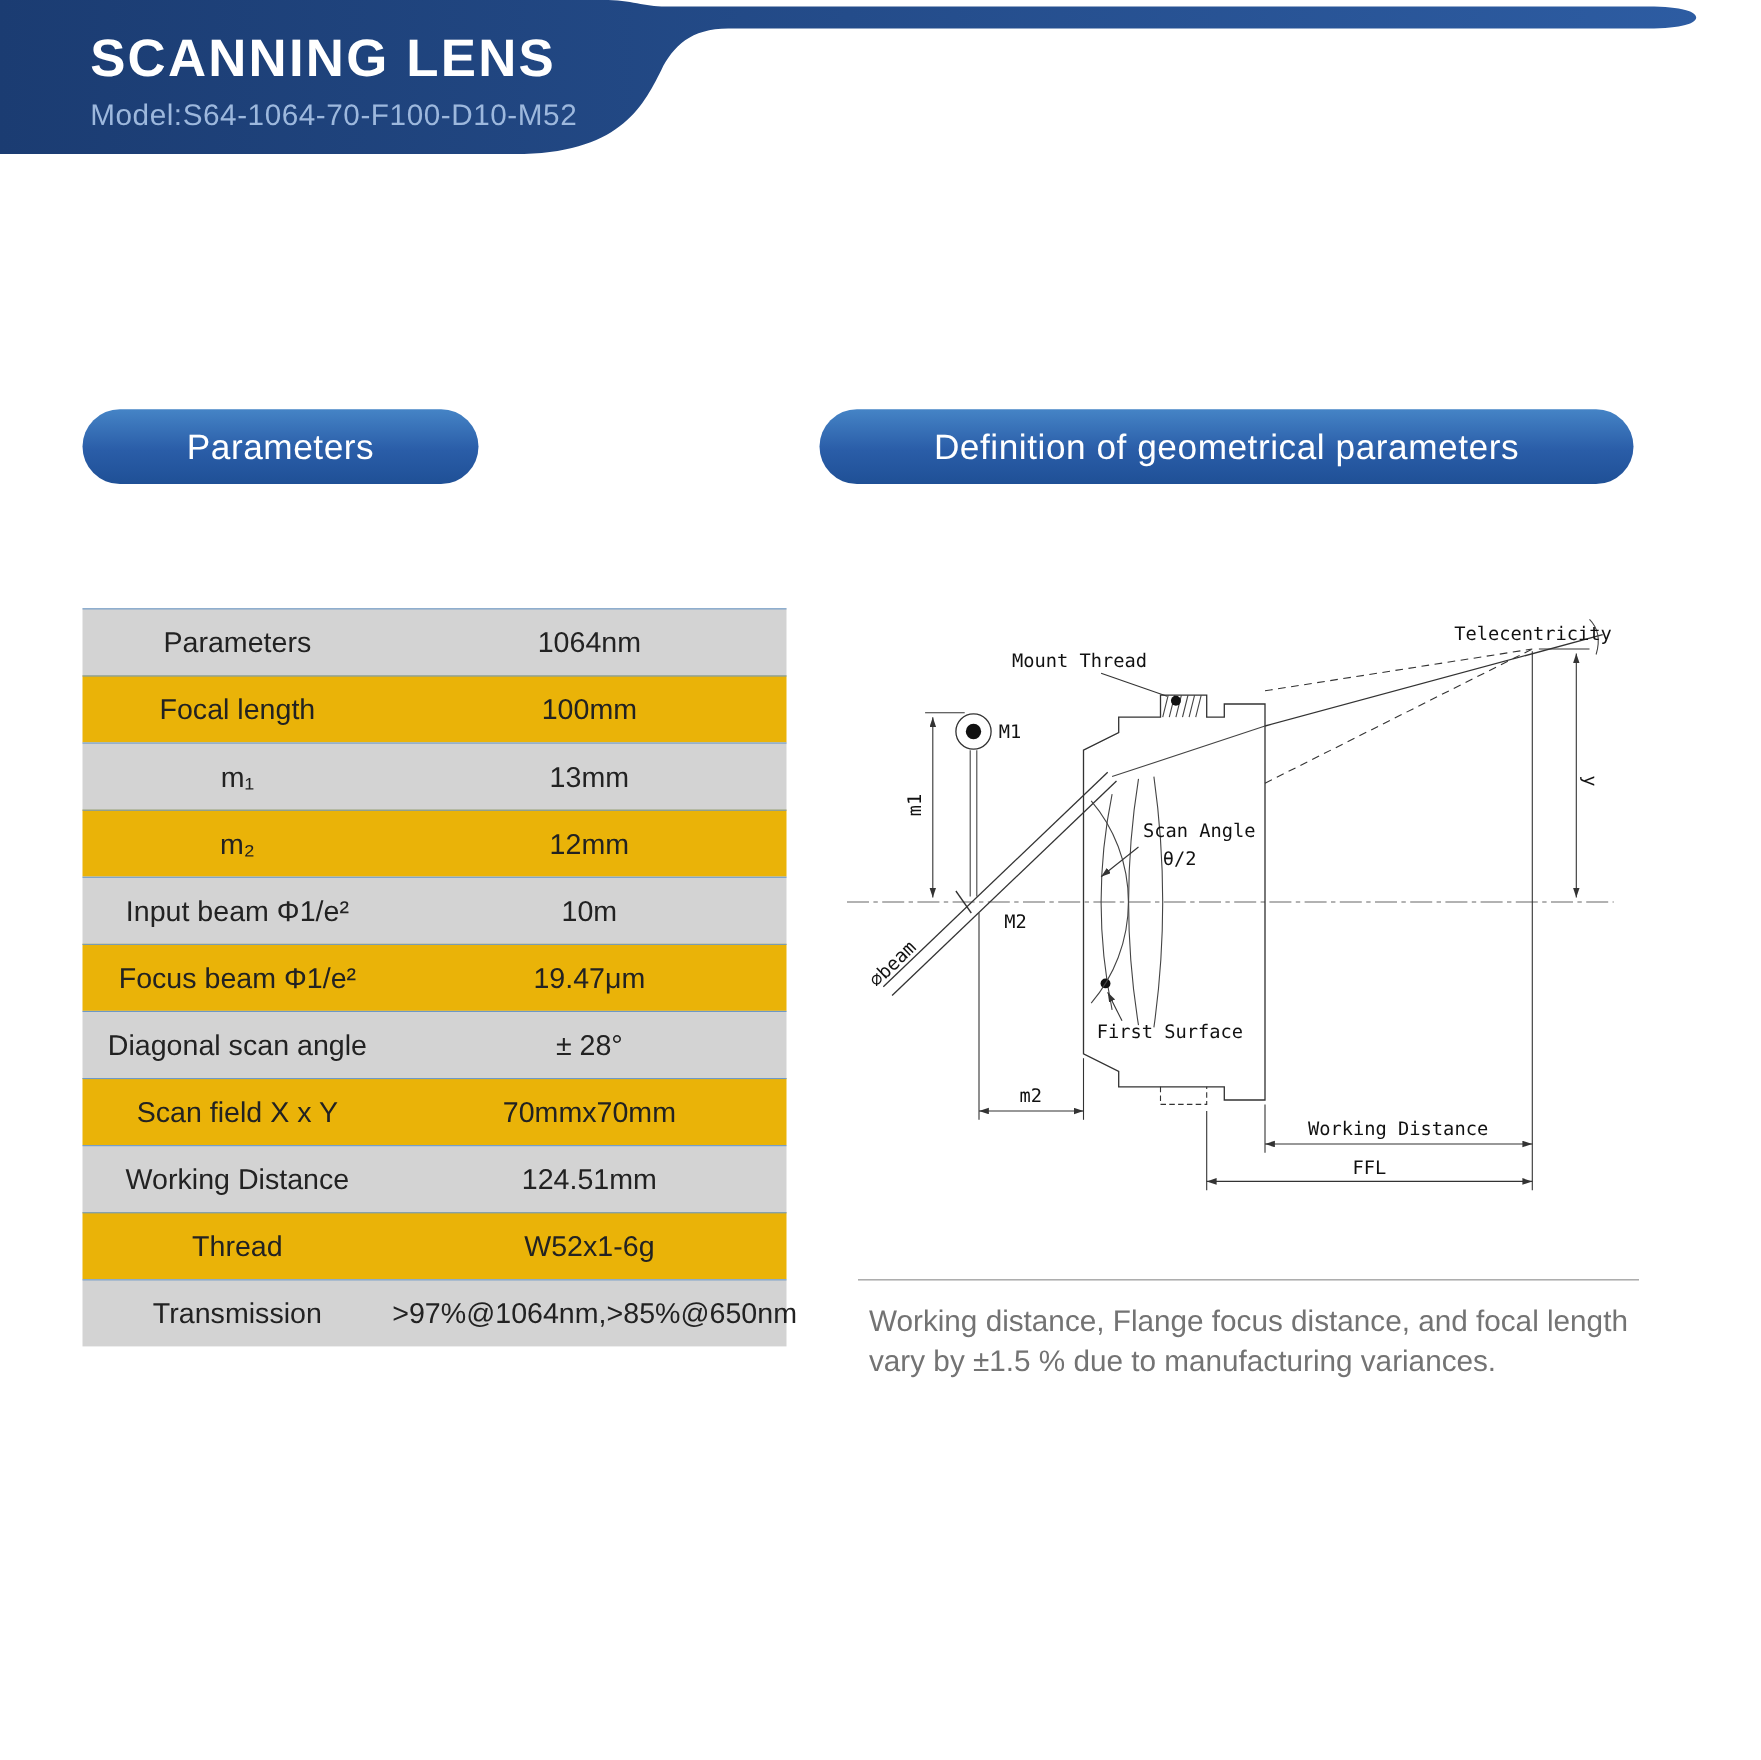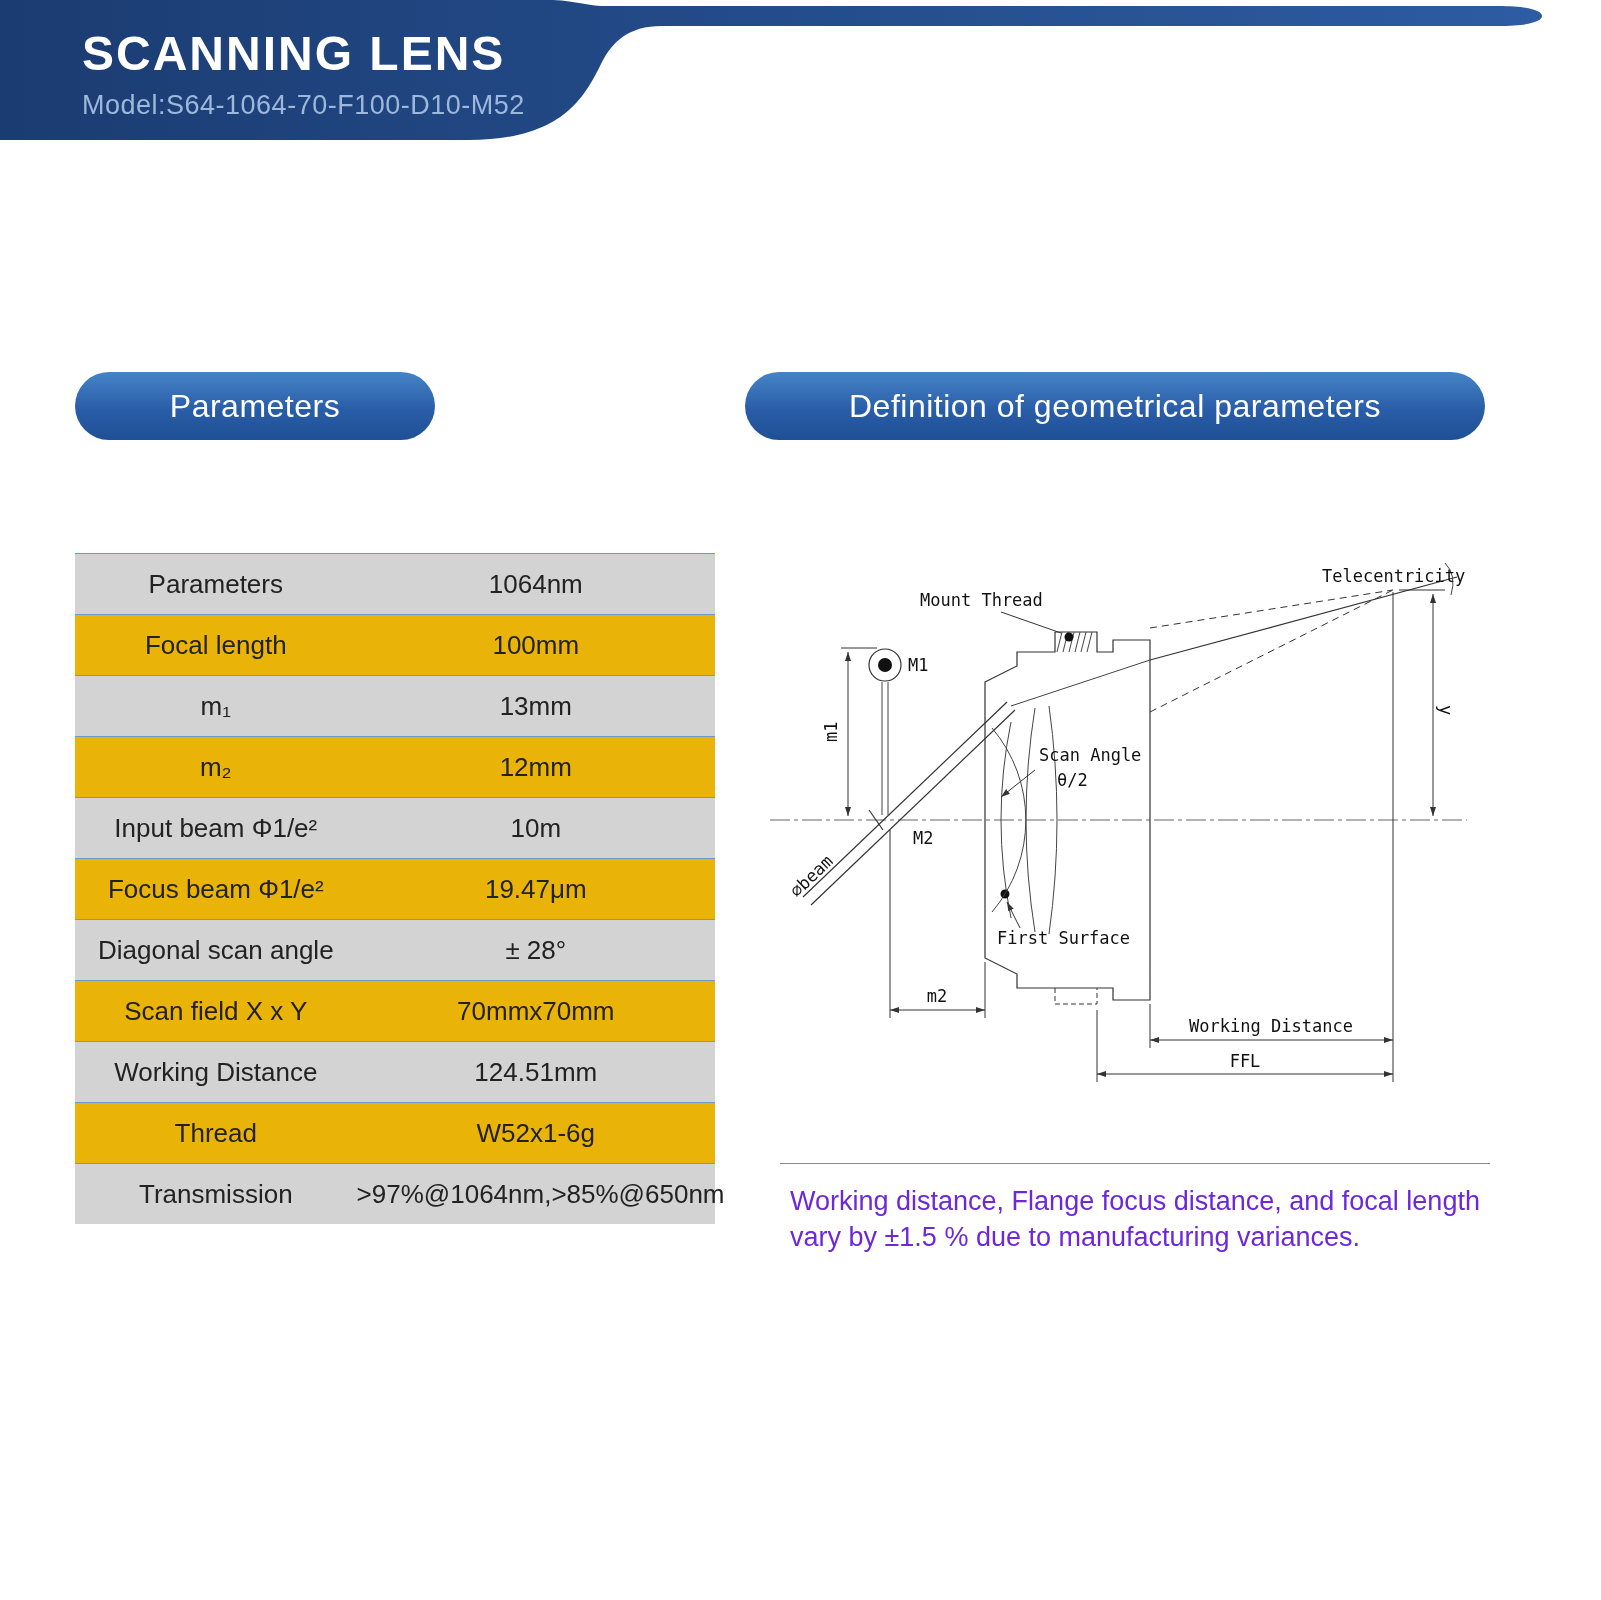--- a/index.html
+++ b/index.html
@@ -37,21 +37,21 @@
   .diagram{position:absolute;left:745px;top:470px;}
   .diagram text{font-family:"DejaVu Sans Mono",monospace;font-size:17px;fill:#111;}
   .dln{stroke:#333;stroke-width:1.2;fill:none;}
   .thin{stroke:#444;stroke-width:1;fill:none;}
   .dim{stroke:#333;stroke-width:1;fill:none;}
   .cl{stroke:#666;stroke-width:1;stroke-dasharray:20,4,4,4;}
   .hid{stroke:#333;stroke-width:1;fill:none;stroke-dasharray:5,3;}
   .ray-d{stroke:#333;stroke-width:1;fill:none;stroke-dasharray:7,5;}
 
   .note-sep{position:absolute;left:780px;top:1163px;width:710px;height:1px;background:#8a8a8a;}
-  .note{position:absolute;left:790px;top:1183px;width:690px;font-size:27px;line-height:1.35;color:#6d28d9;}
+  .note{position:absolute;left:790px;top:1183px;width:690px;font-size:27px;line-height:1.35;color:#737373;}
 </style>
 </head>
 <body>
 
 <div class="page">
 
   <svg class="hdr-svg" width="1601" height="150" viewBox="0 0 1601 150">
     <defs>
       <linearGradient id="hdrGrad" x1="0" y1="0" x2="1" y2="0">
         <stop offset="0" style="stop-color:var(--navy1,#1b3c72)"></stop>

